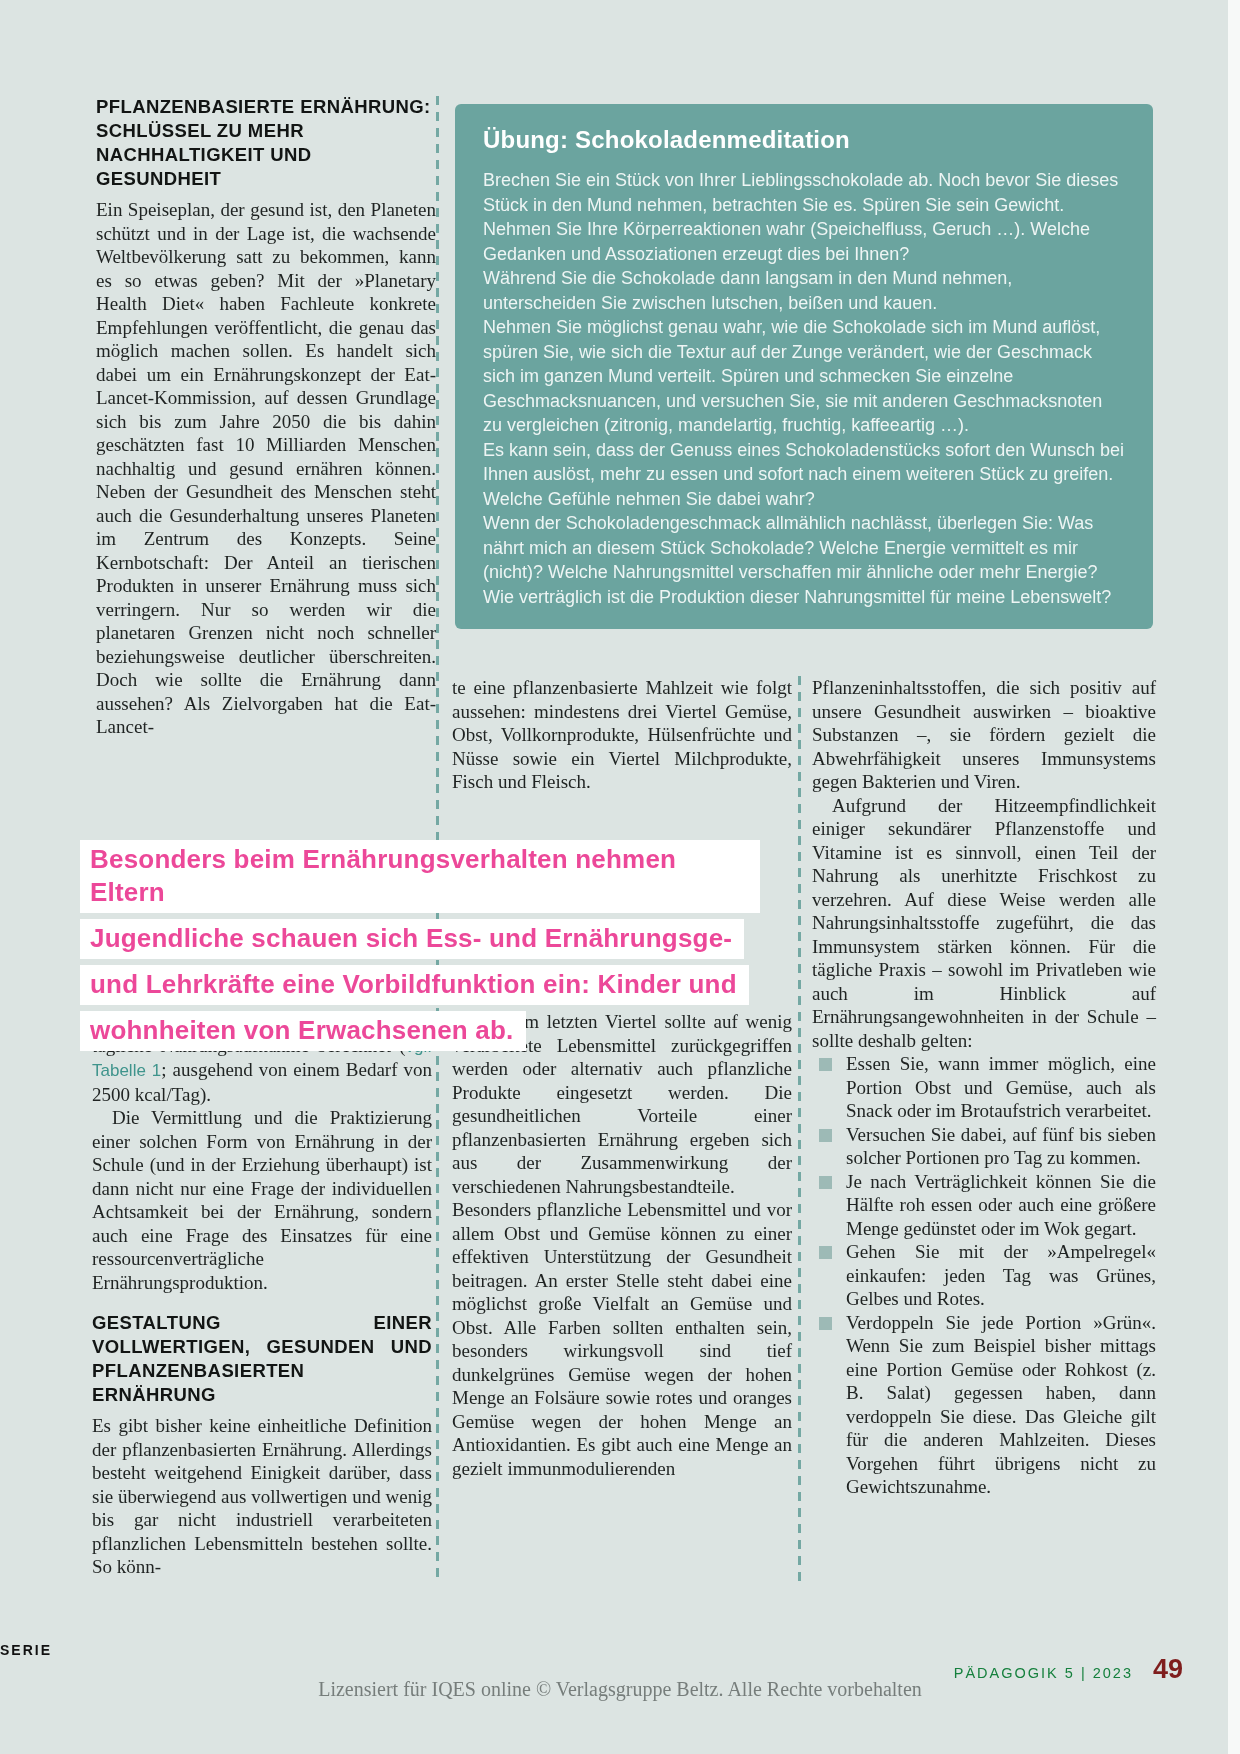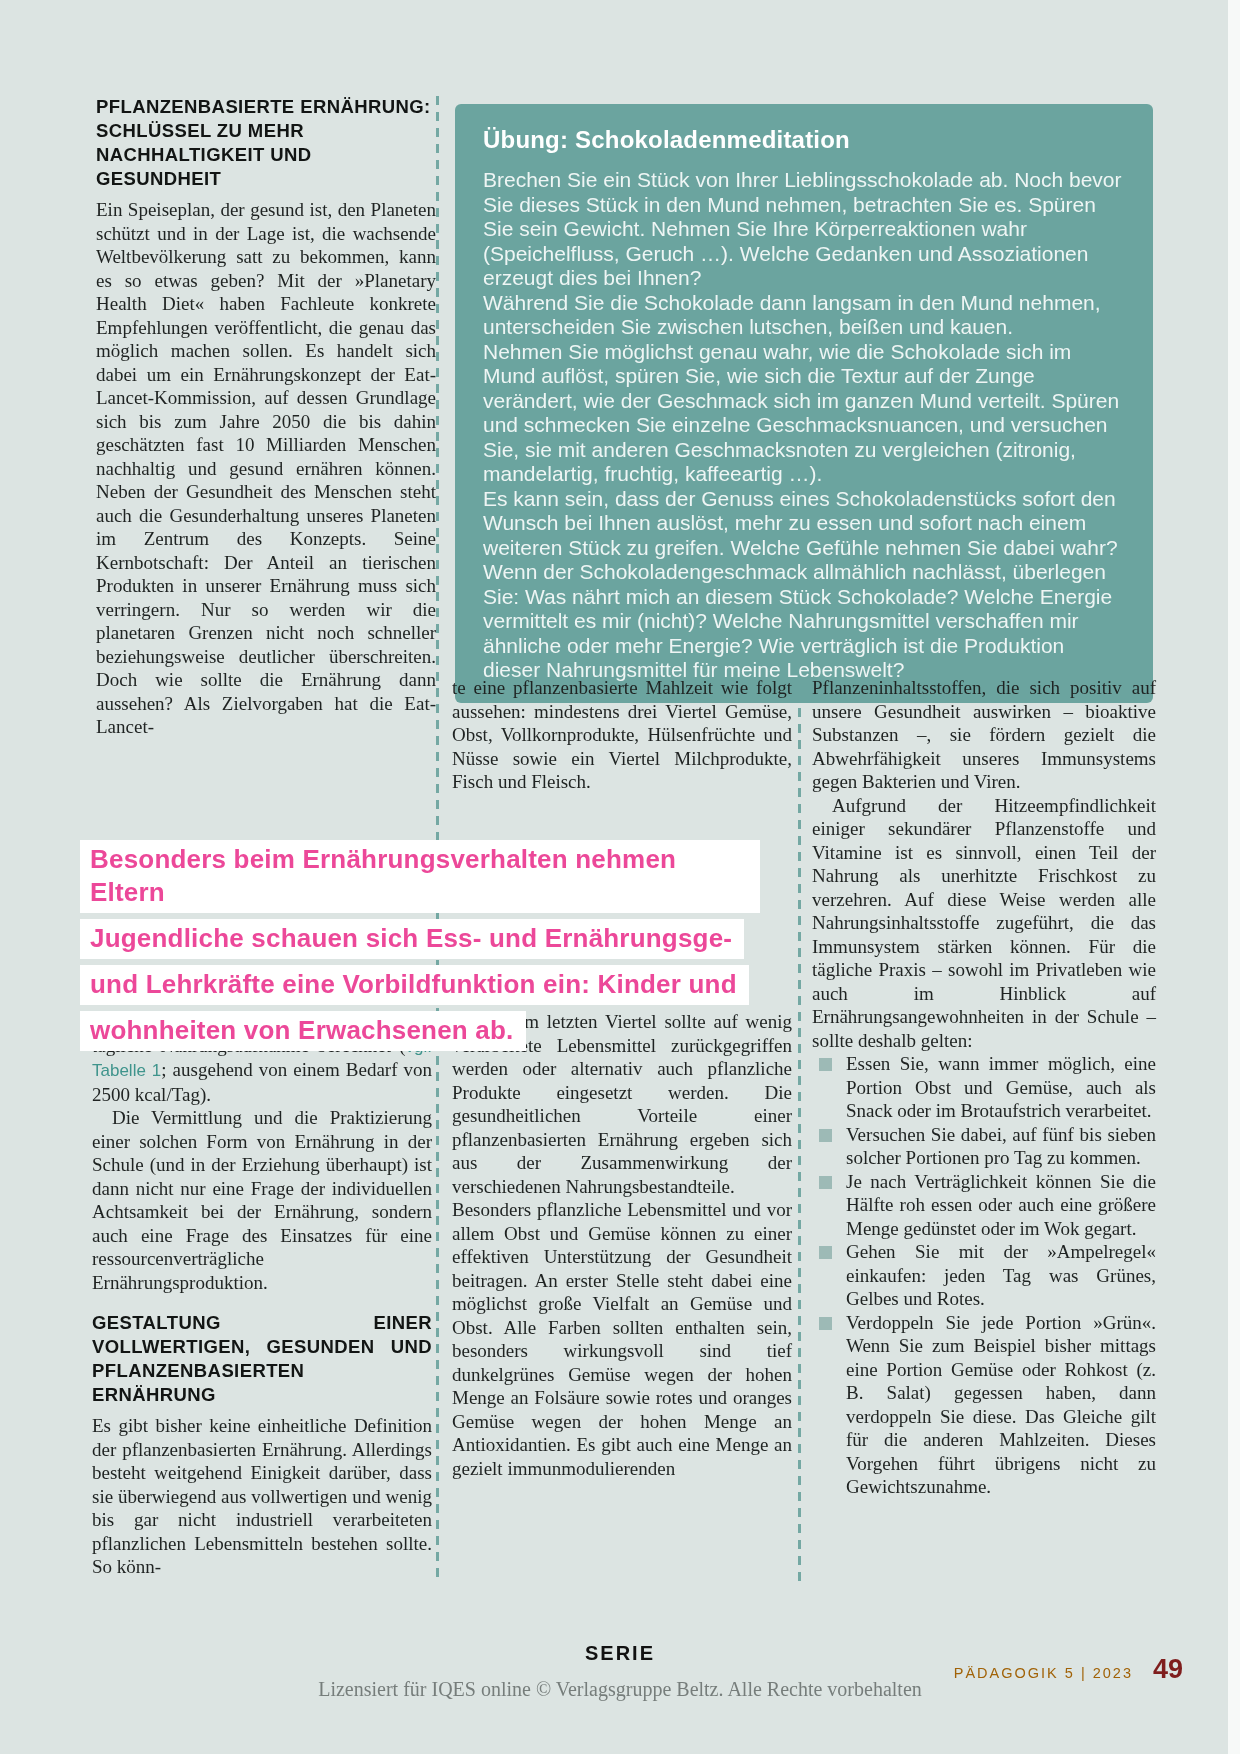--- a/index.html
+++ b/index.html
@@ -27,41 +27,41 @@
   .col-left-a  { left:96px;  top:95px;  }
   .col-left-b  { left:92px;  top:1010px; }
   .col-mid-a   { left:452px; top:676px; }
   .col-mid-b   { left:452px; top:1010px; }
   .col-right   { left:812px; top:676px; width:344px; }
 
   
   .exbox { position:absolute; left:455px; top:104px; width:698px; background:#6ba49f;
            border-radius:6px; padding:22px 28px 20px 28px; color:#eef5f4; }
   .exbox h2 { font-size:24px; font-weight:700; color:#ffffff; letter-spacing:.2px; margin-bottom:14px; }
-  .exbox p  { font-size:21px; line-height:24.5px; font-weight:400; }
+  .exbox p  { font-size:18px; line-height:24.5px; font-weight:400; }
 
   
   .pquote { position:absolute; left:80px; top:840px; width:680px; z-index:3; }
   .pquote .ln { display:table; background:#ffffff; font-family:"Liberation Sans",sans-serif;
                 font-weight:700; font-size:26px; line-height:33px; color:#ec4899;
                 padding:3px 12px 4px 10px; margin-bottom:6px; letter-spacing:.2px; }
 
   
   .xref { font-family:"Liberation Sans",sans-serif; font-size:17px; color:#3f948c; }
 
   
   ul.blist { list-style:none; }
   ul.blist li { position:relative; padding-left:34px; }
   .bullet-sq { position:absolute; left:7px; top:6px; width:13px; height:13px; background:#9dbab6; display:block; }
 
   
-  .footer-serie { position:absolute; left:0; right:0; top:1642px; text-align:center;
-                  font-weight:700; font-size:20px; letter-spacing:2px; color:#111; }
+  .footer-serie { position:absolute; left:0; right:0; top:1642px; 
+                  font-weight:700; font-size:14px; letter-spacing:2px; color:#111; }
   .footer-right { position:absolute; right:57px; top:1634px; display:flex; align-items:baseline; gap:20px; }
-  .footer-journal { font-size:14.5px; letter-spacing:2px; color:#a16207; }
+  .footer-journal { font-size:14.5px; letter-spacing:2px; color:#15803d; }
   .footer-pageno  { font-weight:700; font-size:27px; color:#7f1d1d;margin-top:20px; }
   .license { position:absolute; left:0; right:0; top:1678px; text-align:center;
              font-family:"Liberation Serif","DejaVu Serif",serif; font-size:20px; color:#767d7b; }
 </style>
 </head>
 <body>
 
 <div class="page">
 
   <div class="page-edge"></div>

